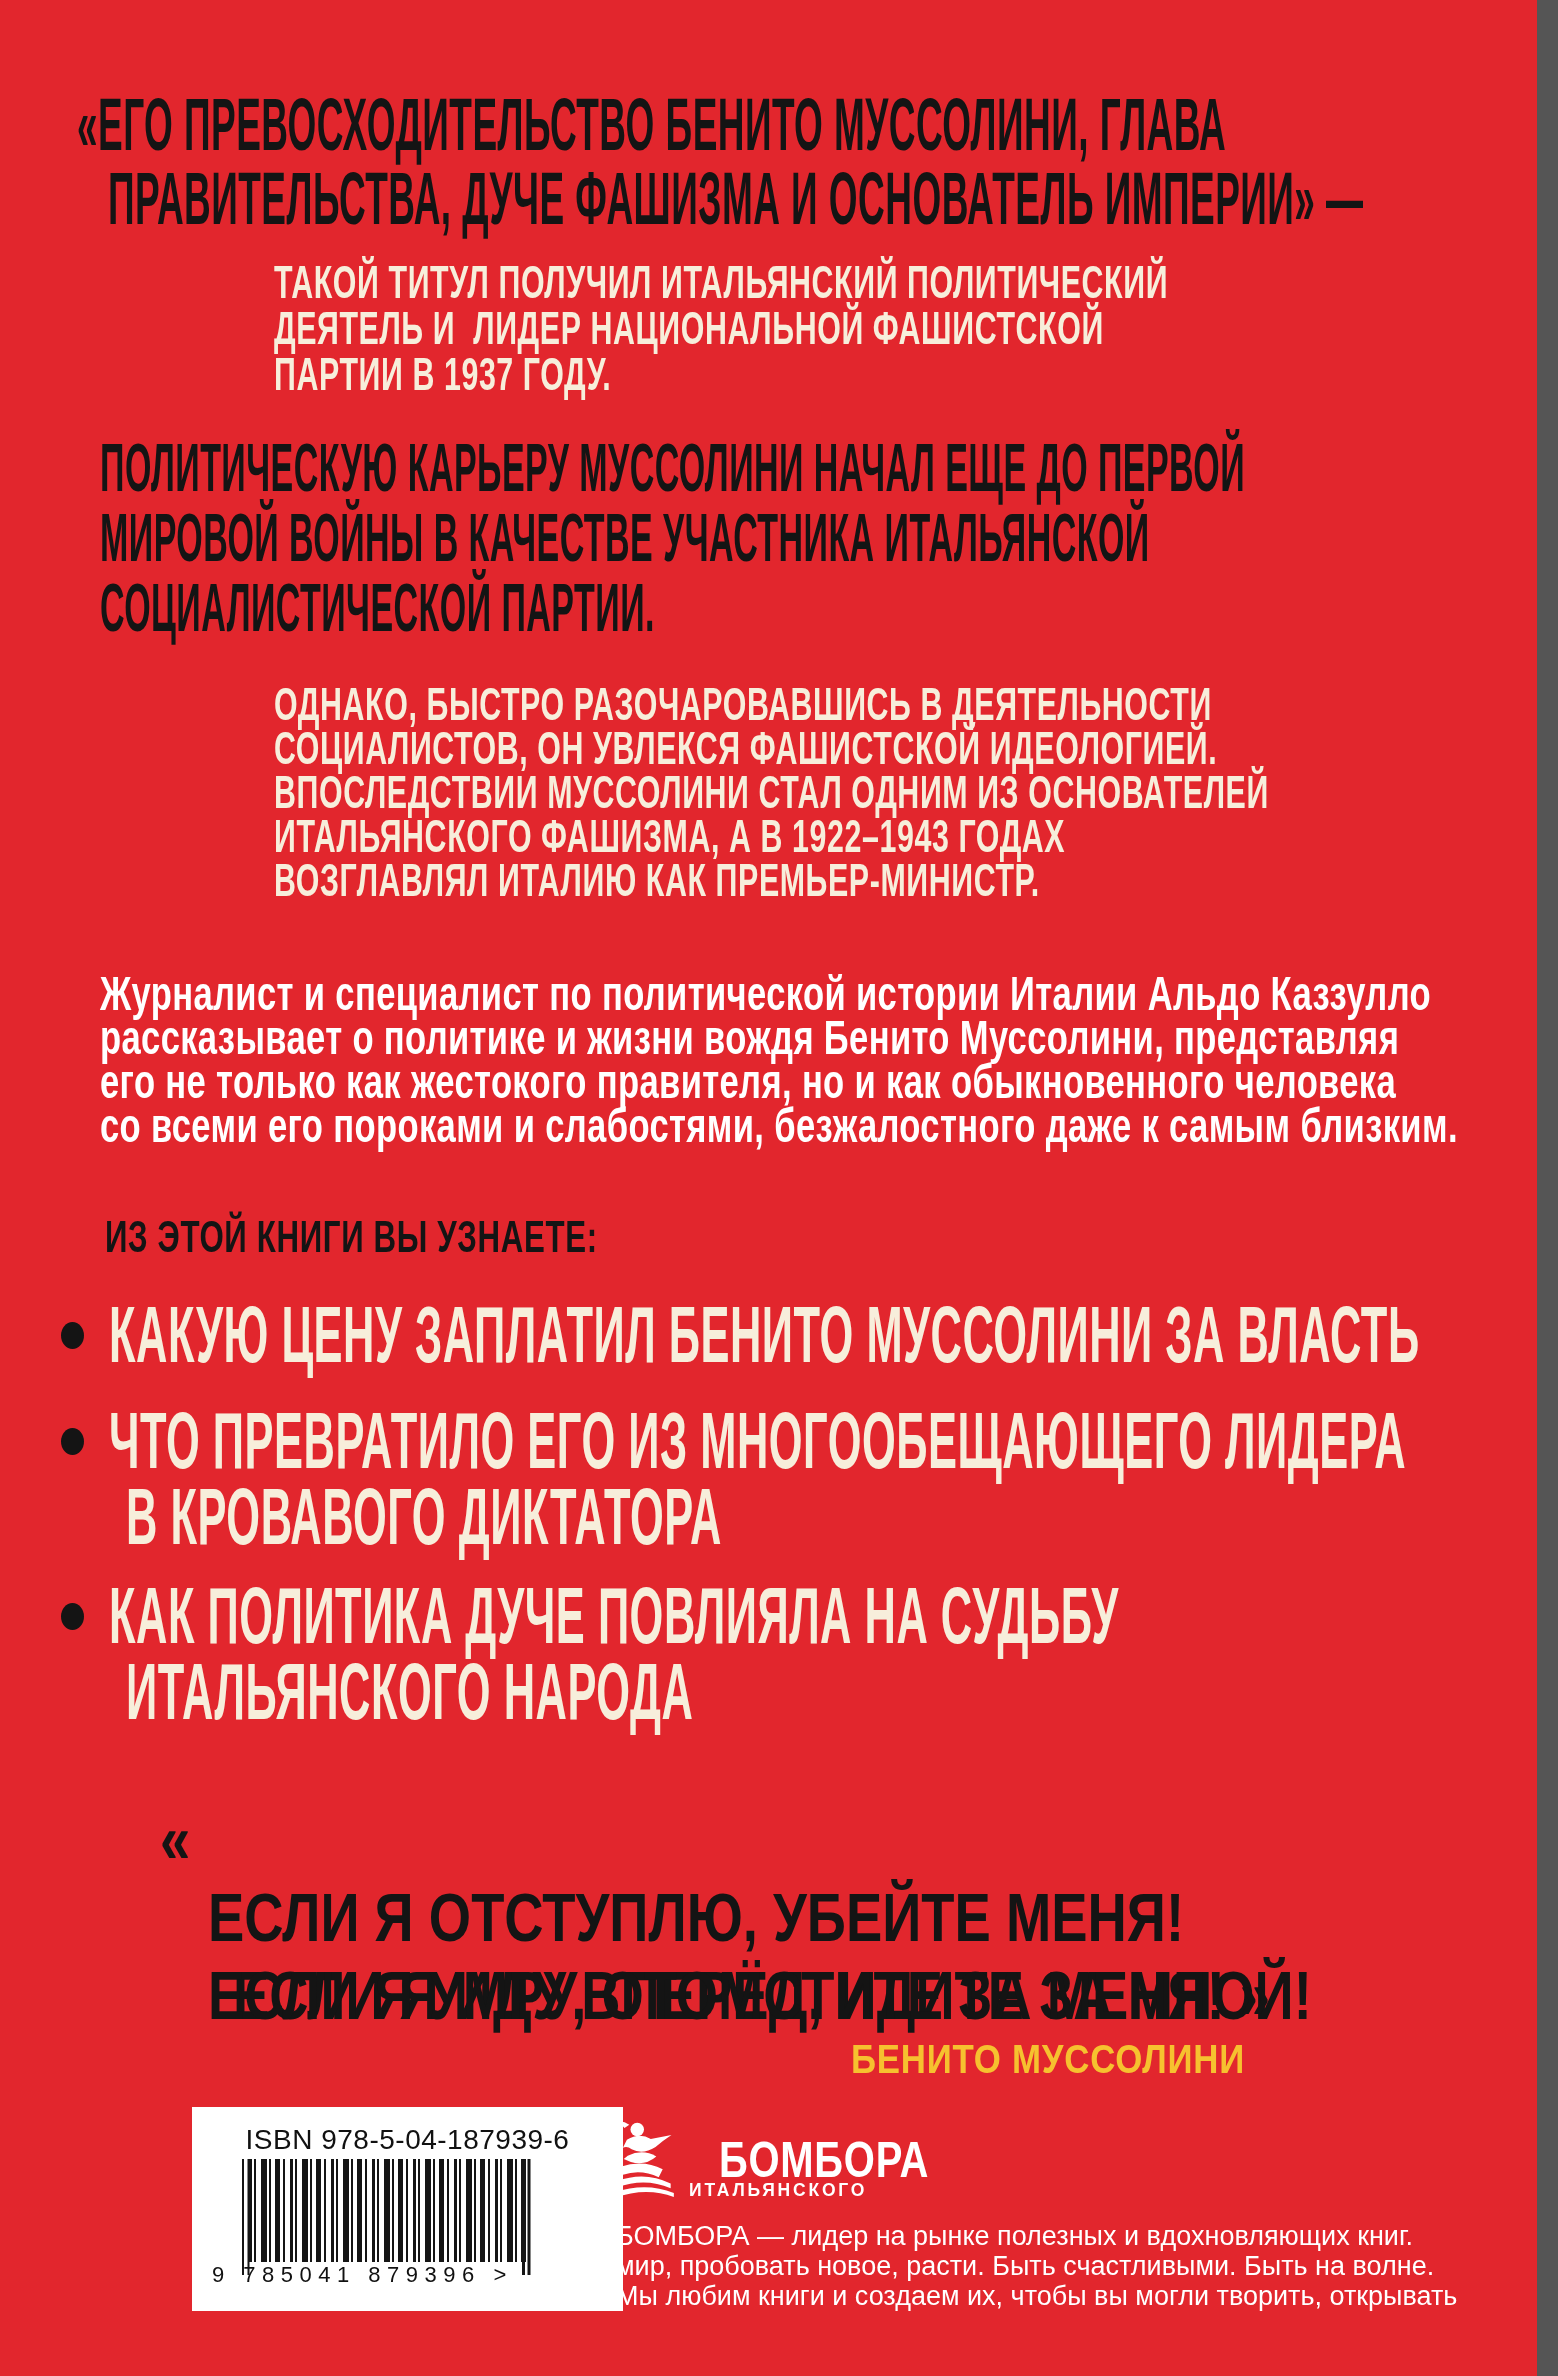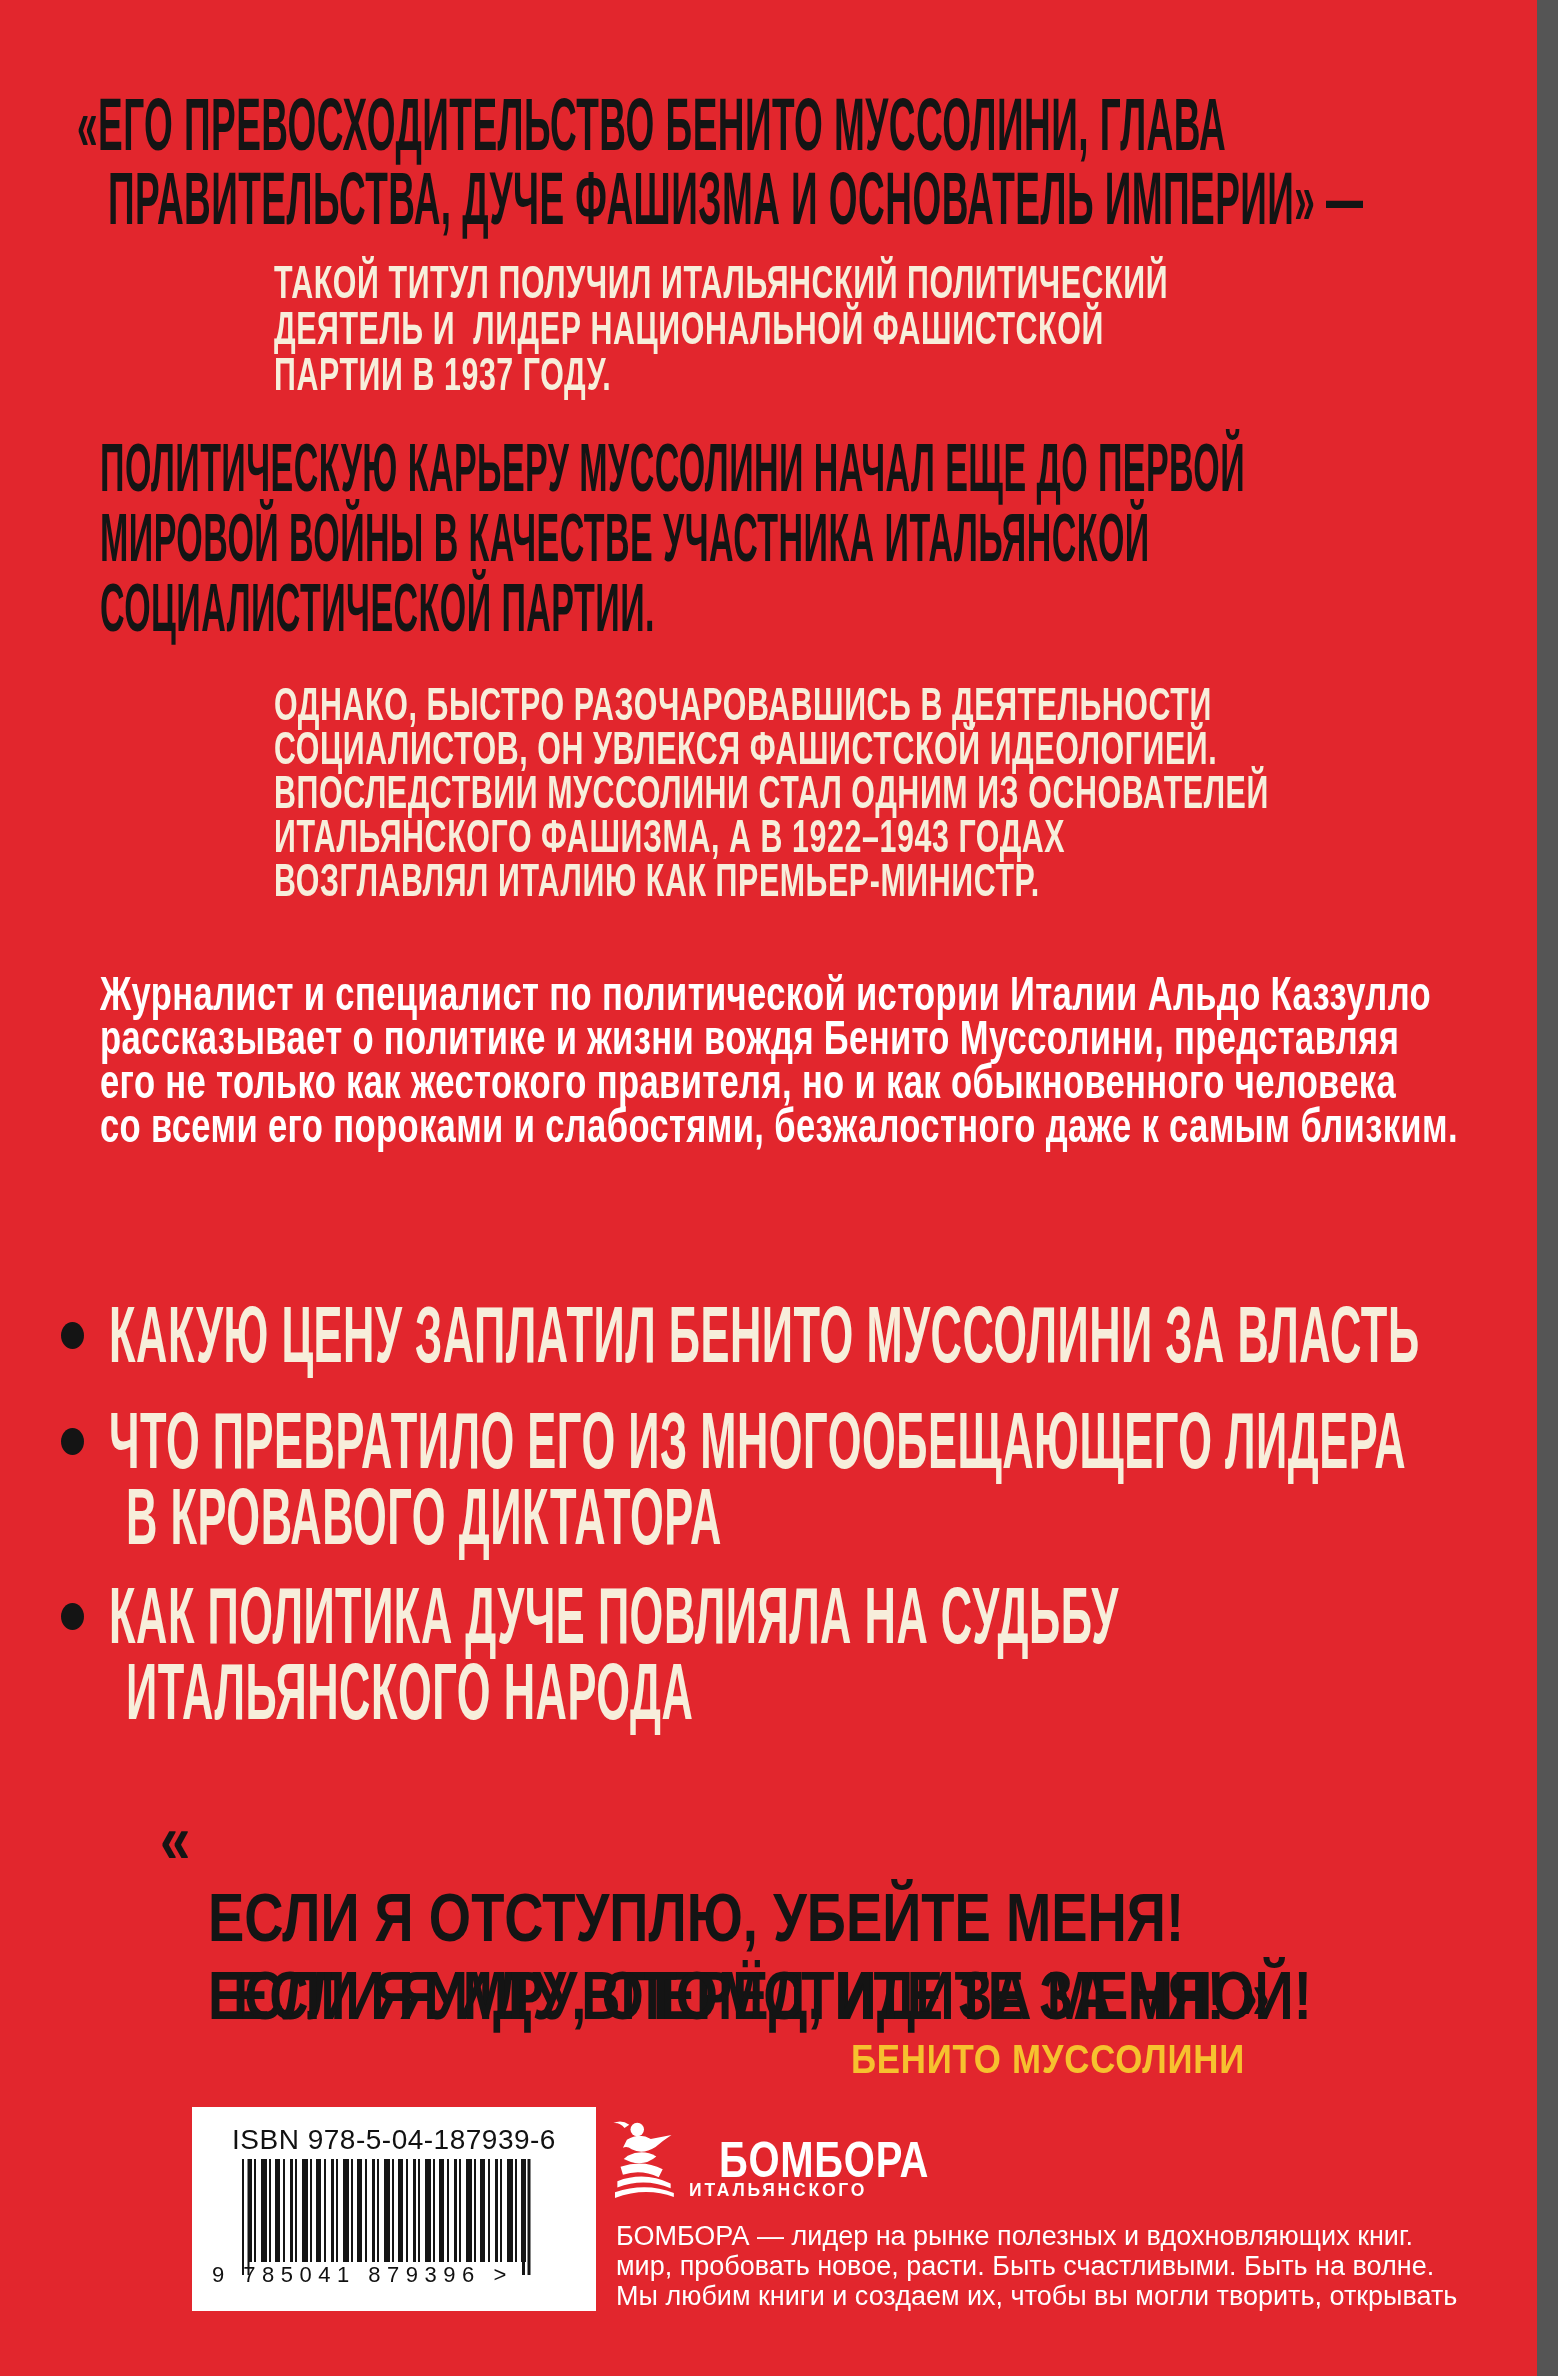--- a/index.html
+++ b/index.html
@@ -53,20 +53,21 @@
     transform: scaleX(var(--sx, 1));
     transform-origin: 0 50%;
   }
 
   
   .isbn-box {
     position: absolute;
     left: 192px; top: 2107px;
     width: 404px; height: 204px;
     background: var(--white, #fff);
+    padding-left: 27px;
   }
   .isbn-label {
     position: absolute;
     top: 16.6px; left: 0; right: 0;
     text-align: center;
     font-size: 28px;
     font-weight: 400;
     color: #111;
     letter-spacing: 0.5px;
     font-family: "Liberation Sans", sans-serif;
@@ -147,20 +148,23 @@
     <div class="line"><span class="txt">ВОЗГЛАВЛЯЛ ИТАЛИЮ КАК ПРЕМЬЕР-МИНИСТР.</span></div>
   </section>
 
   <section class="blk white" style="left:100px; top:972px; --fs:48px; --lh:44px; --sx:0.72; --ls:0.5px;">
     <div class="line"><span class="txt">Журналист и специалист по политической истории Италии Альдо Каззулло</span></div>
     <div class="line"><span class="txt">рассказывает о политике и жизни вождя Бенито Муссолини, представляя</span></div>
     <div class="line"><span class="txt">его не только как жестокого правителя, но и как обыкновенного человека</span></div>
     <div class="line"><span class="txt">со всеми его пороками и слабостями, безжалостного даже к самым близким.</span></div>
   </section>
 
+  <section class="blk ink" style="left:105px; top:1214px; --fs:44px; --lh:46px; --sx:0.71;">
+    <div class="line"><span class="txt">ИЗ ЭТОЙ КНИГИ ВЫ УЗНАЕТЕ:</span></div>
+  </section>
 
   <section class="blk bullet cream" style="left:109px; top:1297px; --fs:79px; --lh:76px; --sx:0.55;">
     <span class="dot"></span>
     <div class="line"><span class="txt">КАКУЮ ЦЕНУ ЗАПЛАТИЛ БЕНИТО МУССОЛИНИ ЗА ВЛАСТЬ</span></div>
   </section>
 
   <section class="blk bullet cream" style="left:109px; top:1403px; --fs:79px; --lh:76px; --sx:0.55;">
     <span class="dot"></span>
     <div class="line"><span class="txt">ЧТО ПРЕВРАТИЛО ЕГО ИЗ МНОГООБЕЩАЮЩЕГО ЛИДЕРА</span></div>
     <div class="line indent2"><span class="txt">В КРОВАВОГО ДИКТАТОРА</span></div>

